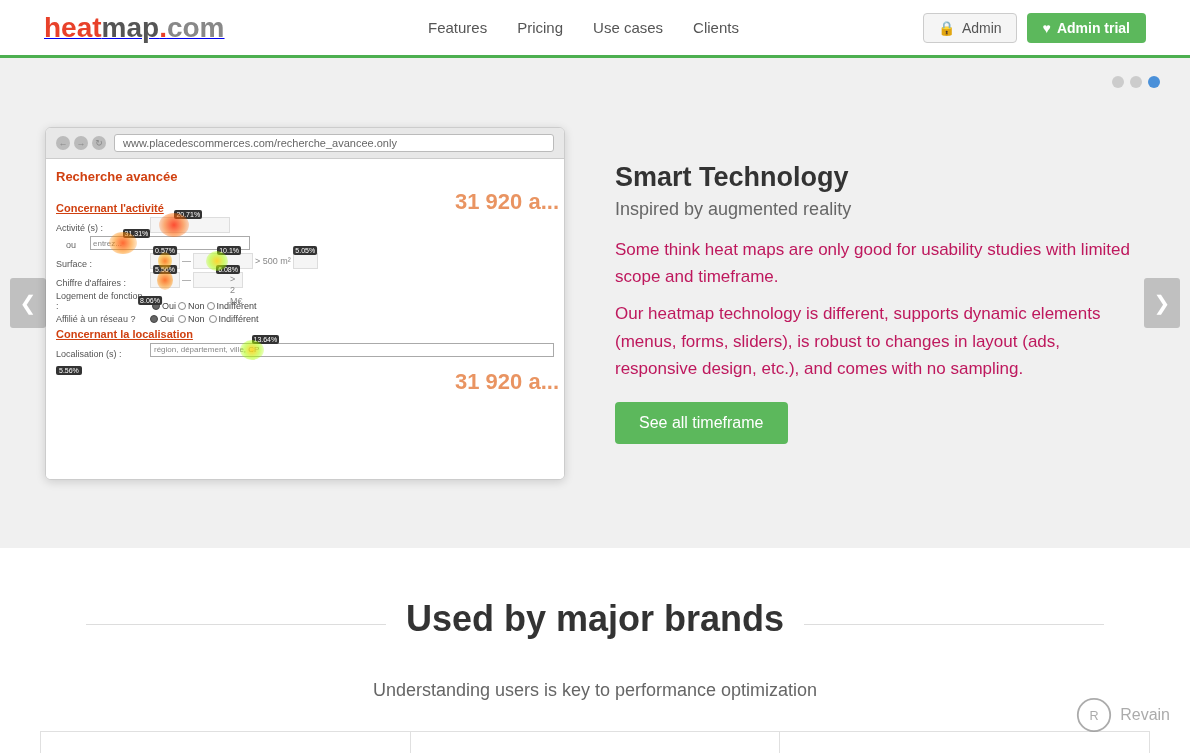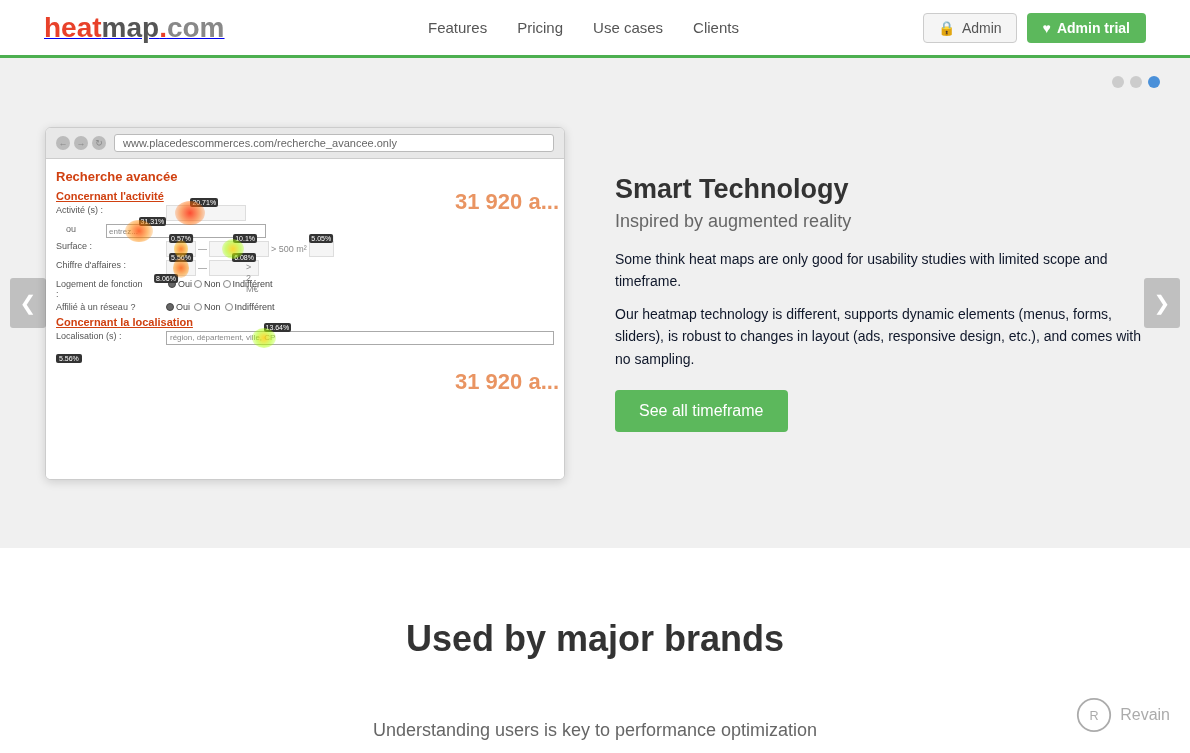--- a/index.html
+++ b/index.html
@@ -136,34 +136,34 @@
     .heatmap-content {
       padding: 10px;
       font-size: 10px;
       color: #444;
       position: relative;
     }
     .heatmap-title {
       color: #d04010;
       font-size: 13px;
       font-weight: bold;
-      margin-bottom: 6px;
+      margin-bottom: 18px;
     }
     .heatmap-section-title {
       color: #d04010;
       font-size: 11px;
       font-weight: bold;
       margin: 4px 0 3px 0;
       text-decoration: underline;
     }
     .heatmap-row {
       display: flex;
-      align-items: flex-start;
+      align-items: flex-end;
       margin-bottom: 3px;
-      gap: 20px;
+      gap: 4px;
       position: relative;
     }
     .heatmap-label {
       width: 90px;
       font-size: 9px;
       color: #555;
     }
     .radio-item {
       display: flex;
       align-items: center;
@@ -191,22 +191,22 @@
       color: #333;
       margin-bottom: 6px;
     }
     .hero-text h2 {
       font-size: 18px;
       color: #666;
       font-weight: normal;
       margin-bottom: 16px;
     }
     .hero-text p {
-      font-size: 14px;
-      color: #0f172a;
+      font-size: 17px;
+      color: #be185d;
       line-height: 1.6;
       margin-bottom: 10px;
     }
     .btn-see-features {
       background: #5cb85c;
       color: #fff;
       border: none;
       padding: 12px 24px;
       border-radius: 4px;
       font-size: 16px;
@@ -268,21 +268,20 @@
       font-size: 18px;
       color: #666;
       margin-bottom: 30px;
     }
     .brands-divider {
       display: flex;
       align-items: center;
       justify-content: center;
       gap: 20px;
       margin-bottom: 30px;
-      flex-direction: column;
     }
     .brands-divider-line {
       flex: 1;
       max-width: 300px;
       height: 1px;
       background: #ddd;
     }
     .brands-grid {
       display: flex;
       gap: 0;

